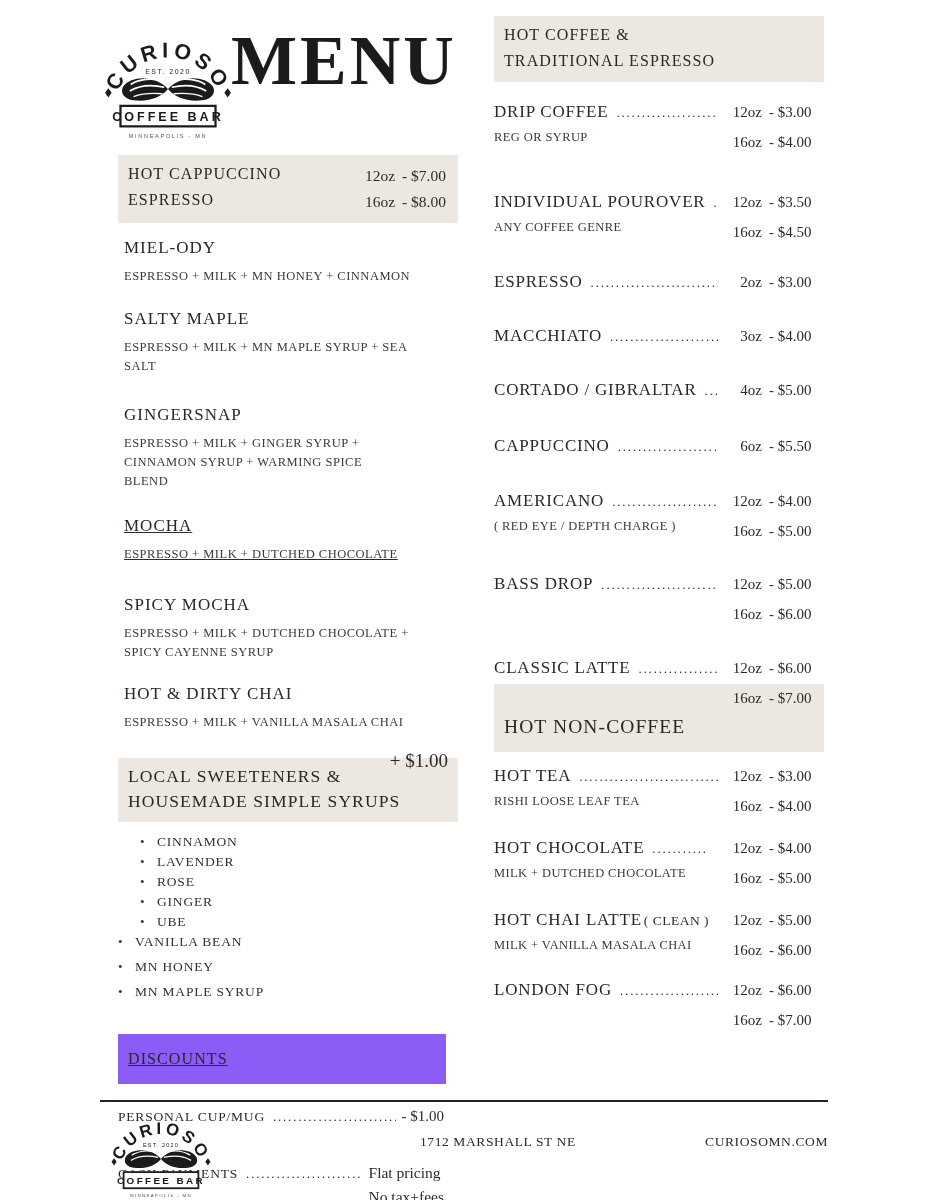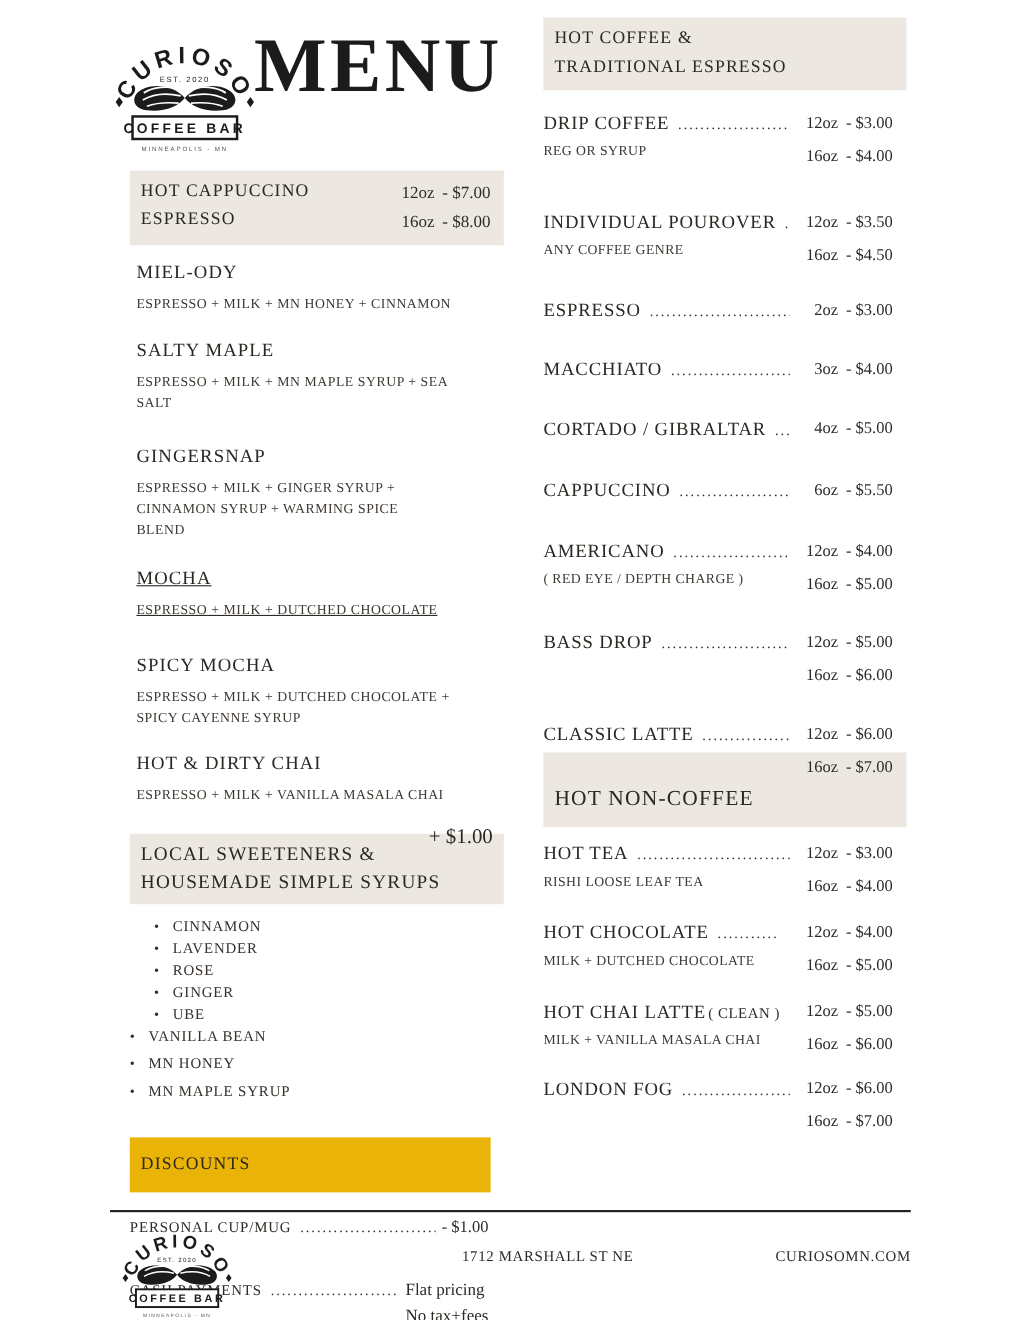--- a/index.html
+++ b/index.html
@@ -182,21 +182,21 @@
         <li>GINGER</li>
         <li>UBE</li>
       </ul>
       <ul class="bul-col c2">
         <li>VANILLA BEAN</li>
         <li>MN HONEY</li>
         <li>MN MAPLE SYRUP</li>
       </ul>
     </div>
 
-    <div class="box disc-box" style="background: #eab308;">
+    <div class="box disc-box" style="background: #8b5cf6; text-decoration: underline;">
       <div class="sec-title">DISCOUNTS</div>
     </div>
 
     <div class="disc-row r1">
       <span class="disc-name">PERSONAL CUP/MUG</span>
       <span class="dots">...............................</span>
       <span class="disc-val">- $1.00</span>
     </div>
     <div class="disc-row r2">
       <span class="disc-name">CASH PAYMENTS</span>

